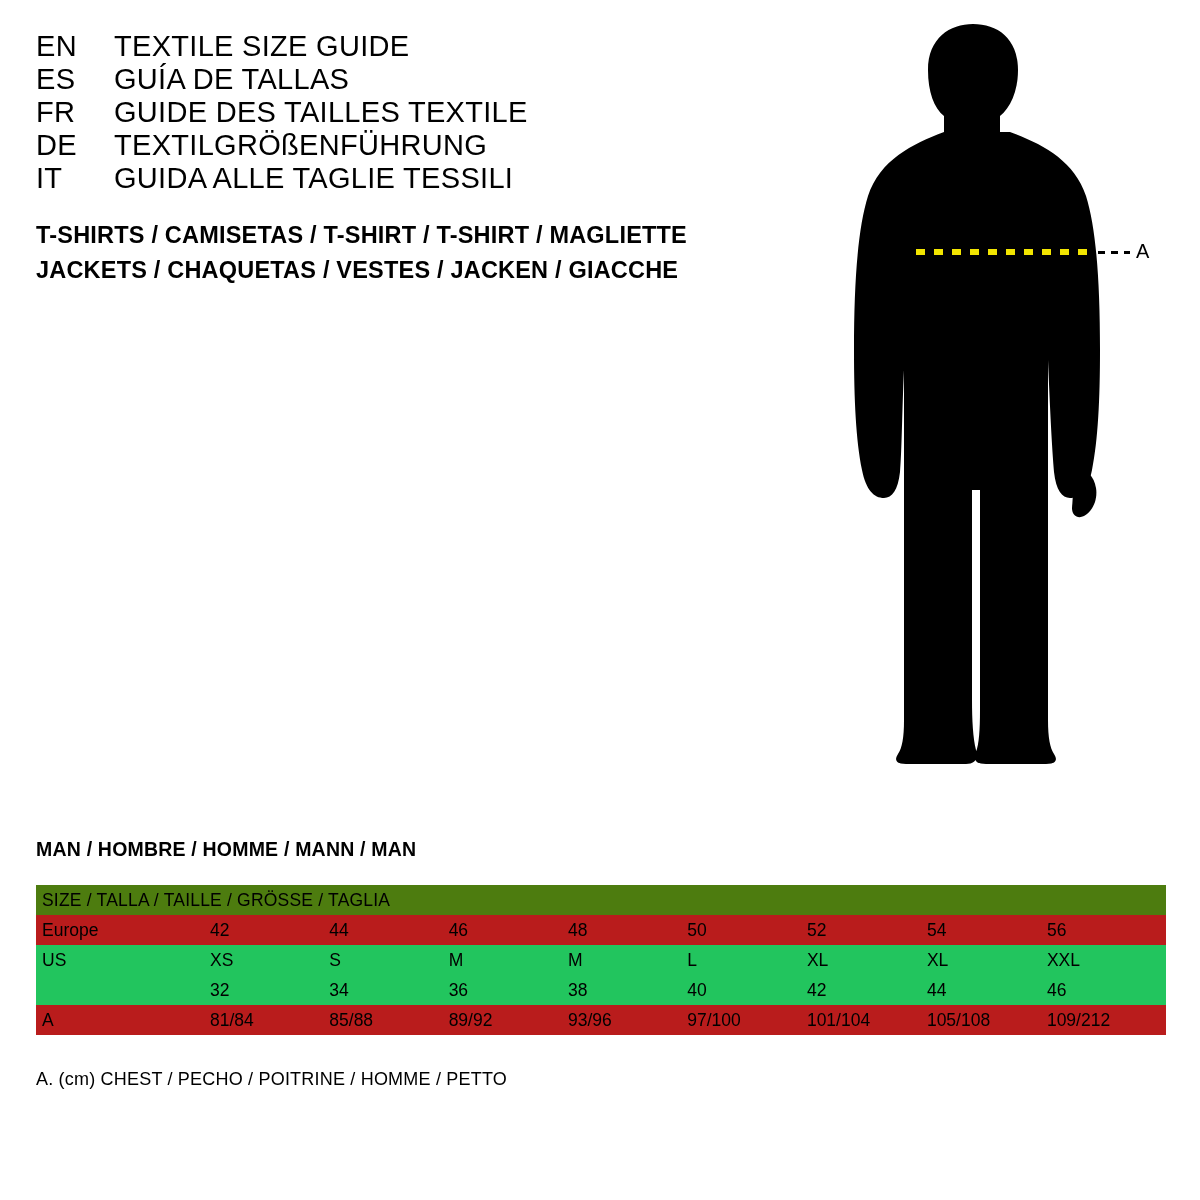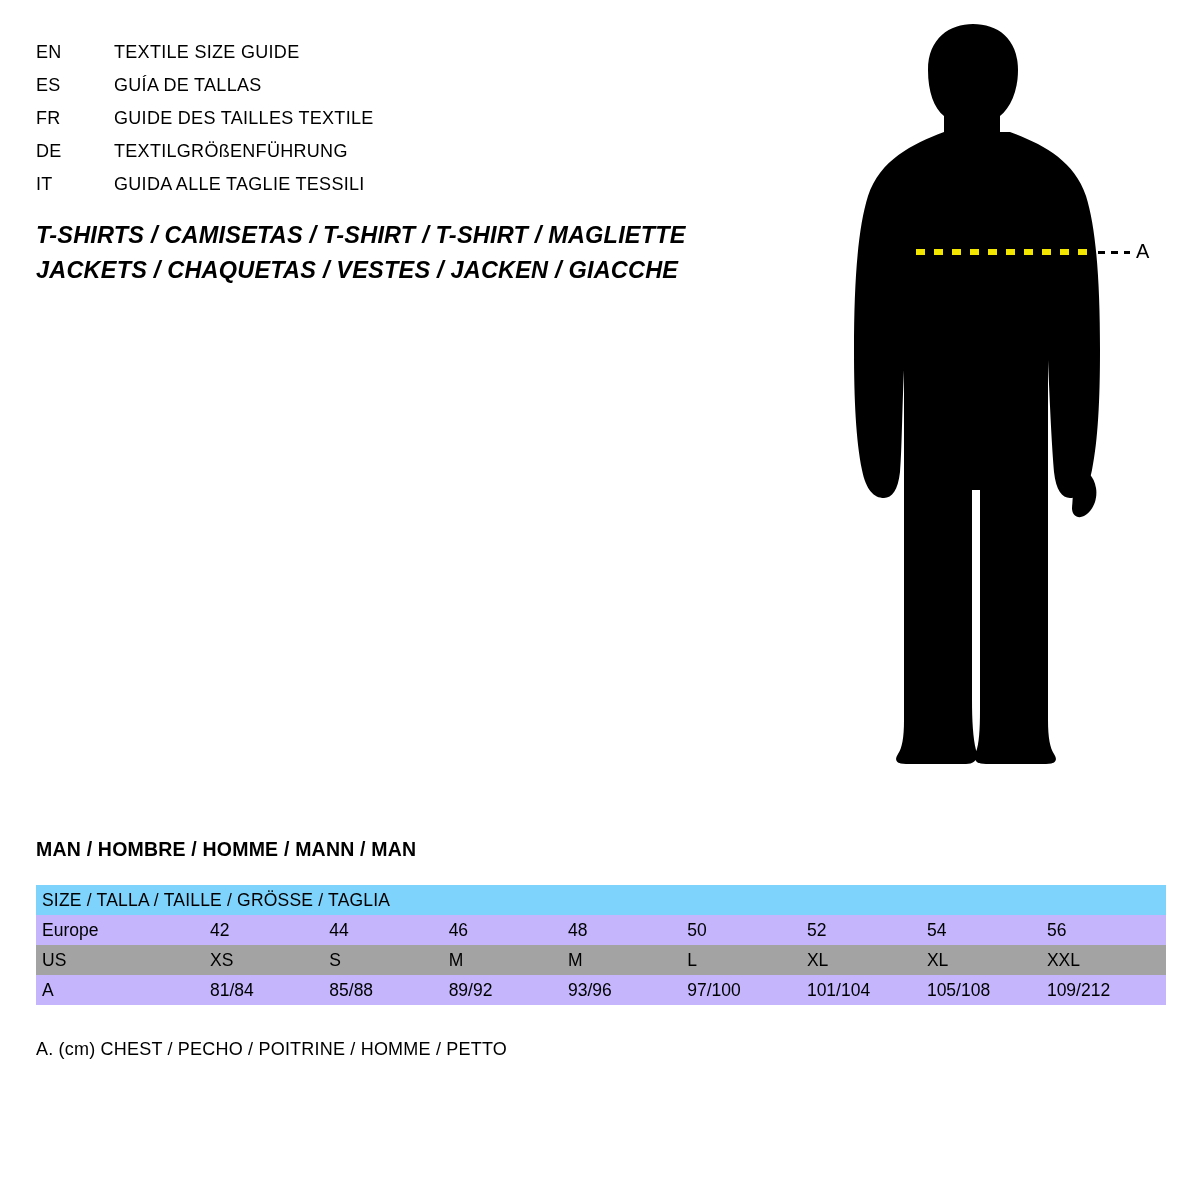--- a/index.html
+++ b/index.html
@@ -23,23 +23,23 @@
 
   
   .lang-block {
     position: absolute;
     left: 36px;
     top: 30px;
     width: 700px;
   }
   .lang-row {
     display: flex;
-    align-items: flex-end;
+    align-items: center;
     height: 33px;
-    font-size: 18px;
+    font-size: 29px;
     letter-spacing: 0.3px;
   }
   .lang-code {
     width: 78px;
     flex: 0 0 78px;
   }
   .lang-text {
     white-space: nowrap;
   }
 
@@ -49,21 +49,20 @@
     left: 36px;
     top: 222px;
     width: 760px;
   }
   .cat-line {
     font-size: 23.5px;
     font-weight: bold;
     letter-spacing: 0.2px;
     height: 35px;
     white-space: nowrap;
-    font-style: italic;
   }
 
   
   .figure {
     position: absolute;
     left: 840px;
     top: 20px;
     width: 330px;
     height: 770px;
   }
@@ -101,30 +100,30 @@
   }
   table.size-table {
     border-collapse: collapse;
     width: 1130px;
     font-size: 17.5px;
   }
   table.size-table tr {
     height: 30px;
   }
   .row-head td {
-    background: #7dd3fc;
+    background: #4d7c0f;
     font-size: 17.5px;
     padding-left: 6px;
     letter-spacing: 0.2px;
   }
   .row-light td {
-    background: #c4b5fd;
+    background: #b91c1c;
   }
   .row-grey td {
-    background: #a3a3a3;
+    background: #22c55e;
   }
   td.label-cell {
     width: 170px;
     padding-left: 6px;
     text-align: left;
   }
   td.val-cell {
     width: 120px;
   }
   .table-footnote {
@@ -233,20 +232,31 @@
         <td class="label-cell">US</td>
         <td class="val-cell">XS</td>
         <td class="val-cell">S</td>
         <td class="val-cell">M</td>
         <td class="val-cell">M</td>
         <td class="val-cell">L</td>
         <td class="val-cell">XL</td>
         <td class="val-cell">XL</td>
         <td class="val-cell">XXL</td>
       </tr>
+      <tr class="row-grey">
+        <td class="label-cell"></td>
+        <td class="val-cell">32</td>
+        <td class="val-cell">34</td>
+        <td class="val-cell">36</td>
+        <td class="val-cell">38</td>
+        <td class="val-cell">40</td>
+        <td class="val-cell">42</td>
+        <td class="val-cell">44</td>
+        <td class="val-cell">46</td>
+      </tr>
       <tr class="row-light">
         <td class="label-cell">A</td>
         <td class="val-cell">81/84</td>
         <td class="val-cell">85/88</td>
         <td class="val-cell">89/92</td>
         <td class="val-cell">93/96</td>
         <td class="val-cell">97/100</td>
         <td class="val-cell">101/104</td>
         <td class="val-cell">105/108</td>
         <td class="val-cell">109/212</td>

